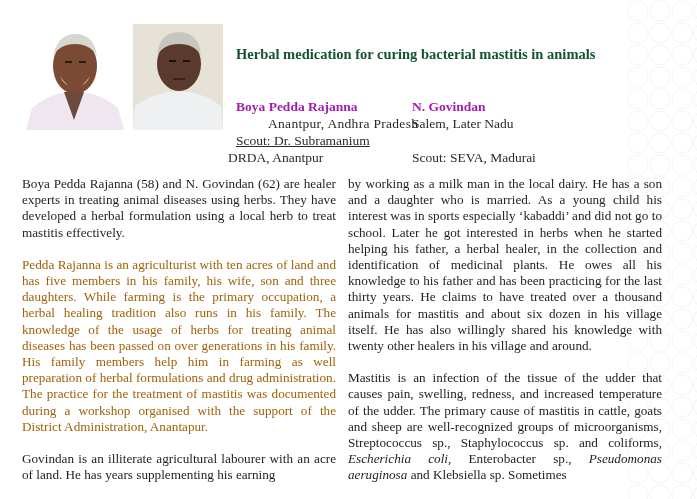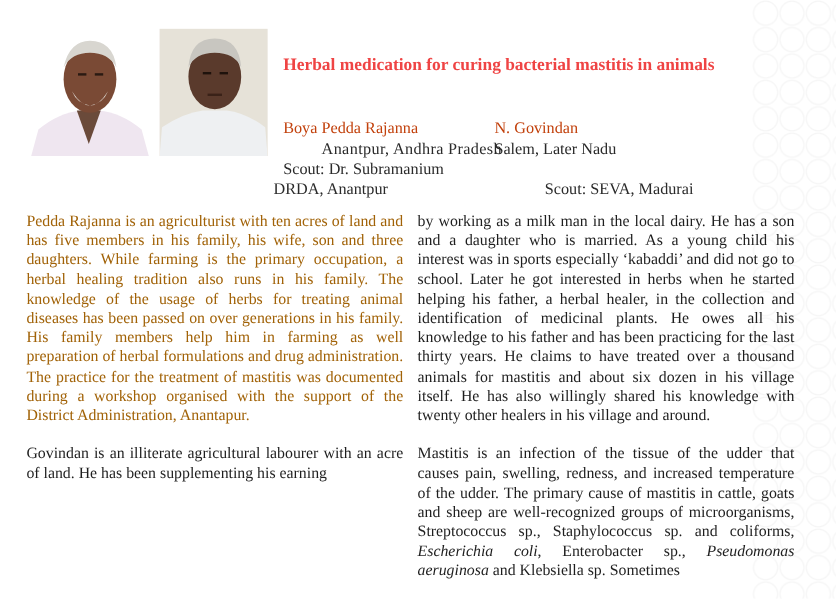--- a/index.html
+++ b/index.html
@@ -19,30 +19,30 @@
   .photo {
     position: absolute; overflow: hidden;
   }
   .photo1 { left: 18px; top: 28px; width: 114px; height: 102px; background: #ffffff; }
   .photo2 { left: 133px; top: 24px; width: 90px; height: 106px; background: #e8e4dc; }
   .photo svg { display: block; width: 100%; height: 100%; }
 
   .title {
     position: absolute; left: 236px; top: 46px;
     font-family: "Liberation Serif", serif; font-weight: bold;
-    font-size: 14.5px; color: #ef4444; white-space: nowrap;
+    font-size: 14.5px; color: #14532d; white-space: nowrap;
   }
   .author { position: absolute; font-family: "Liberation Serif", serif; font-size: 13.5px; line-height: 17px; white-space: nowrap; color: #2a2a2a; }
-  .author .name { font-weight: normal; color: #c2410c; }
+  .author .name { font-weight: bold; color: #a21caf; }
   .a1 { left: 236px; top: 98px; }
   .a1 .line2 { letter-spacing: 0.3px; margin-left: 32px; }
-  .a1 .line3 { padding-left: 0; }
+  .a1 .line3 { padding-left: 0; text-decoration: underline; }
   .a1 .line4 { margin-left: -8px; }
   .a2 { left: 412px; top: 98px; }
-  .a2 .scout { margin-top: 17px; margin-left: 42px; }
+  .a2 .scout { margin-top: 17px; }
 
   .col {
     position: absolute; top: 176px; width: 314px;
     font-family: "Liberation Serif", serif; font-size: 13.2px; line-height: 16.2px;
     text-align: justify; color: #1e1e1e;
   }
   .col-left { left: 22px; }
   .col-right { left: 348px; width: 314px; }
   .col p { margin: 0 0 16px 0; }
   .col p.gray { color: #a16207; }
@@ -87,20 +87,21 @@
   <div class="line4">DRDA, Anantpur</div>
 </div>
 
 <div class="author a2">
   <div class="name">N. Govindan</div>
   <div>Salem, Later Nadu</div>
   <div class="scout">Scout: SEVA, Madurai</div>
 </div>
 
 <div class="col col-left">
+  <p>Boya Pedda Rajanna (58) and N. Govindan (62) are healer experts in treating animal diseases using herbs. They have developed a herbal formulation using a local herb to treat mastitis effectively.</p>
   <p class="gray">Pedda Rajanna is an agriculturist with ten acres of land and has five members in his family, his wife, son and three daughters. While farming is the primary occupation, a herbal healing tradition also runs in his family. The knowledge of the usage of herbs for treating animal diseases has been passed on over generations in his family. His family members help him in farming as well preparation of herbal formulations and drug administration. The practice for the treatment of mastitis was documented during a workshop organised with the support of the District Administration, Anantapur.</p>
-  <p>Govindan is an illiterate agricultural labourer with an acre of land. He has been supplementing his earning</p>
+  <p>Govindan is an illiterate agricultural labourer with an acre of land. He has years supplementing his earning</p>
 </div>
 
 <div class="col col-right">
   <p>by working as a milk man in the local dairy. He has a son and a daughter who is married. As a young child his interest was in sports especially ‘kabaddi’ and did not go to school. Later he got interested in herbs when he started helping his father, a herbal healer, in the collection and identification of medicinal plants. He owes all his knowledge to his father and has been practicing for the last thirty years. He claims to have treated over a thousand animals for mastitis and about six dozen in his village itself. He has also willingly shared his knowledge with twenty other healers in his village and around.</p>
   <p><span>Mastitis is an infection of the tissue of the udder that causes pain, swelling, redness, and increased temperature of the udder. The primary cause of mastitis in cattle, goats and sheep are well-recognized groups of microorganisms, Streptococcus sp., Staphylococcus sp. and coliforms, </span><span class="it">Escherichia coli</span><span>, Enterobacter sp., </span><span class="it">Pseudomonas aeruginosa</span><span> and Klebsiella sp. Sometimes</span></p>
 </div>
 
 </body></html>

